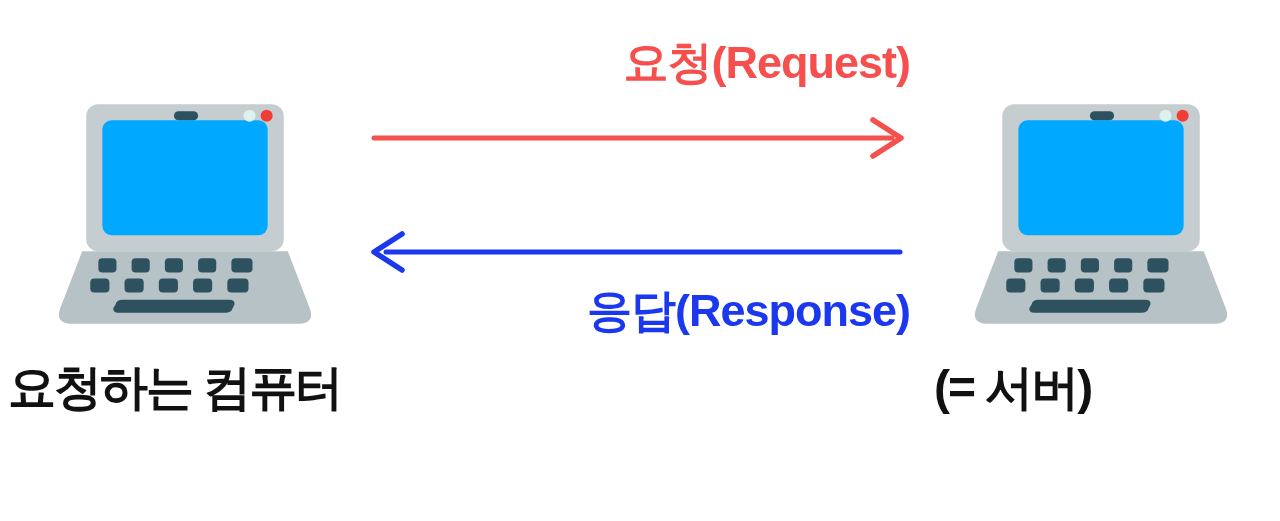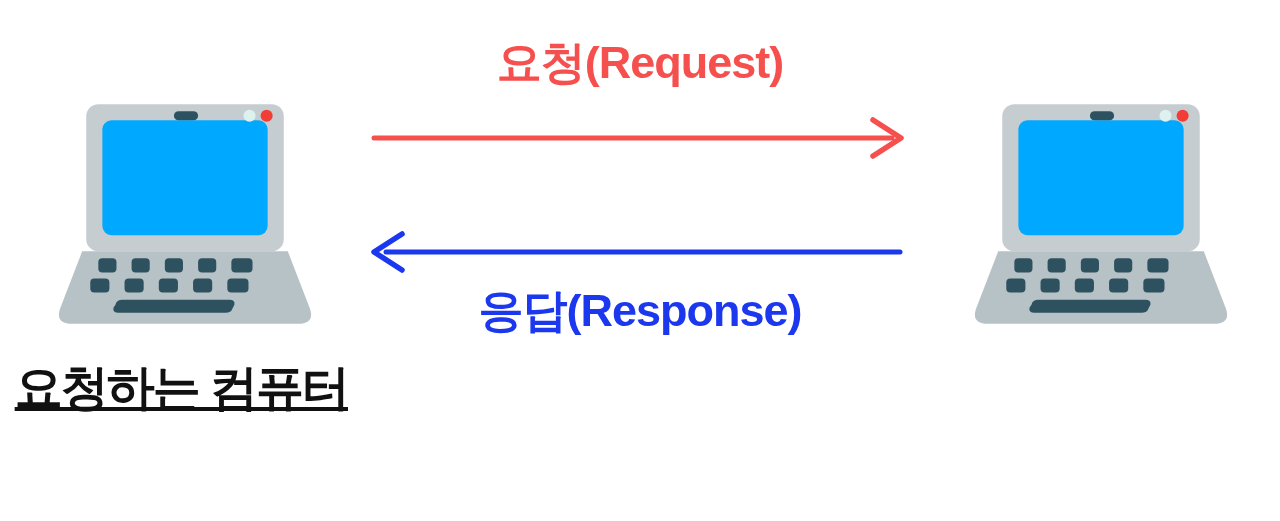--- a/index.html
+++ b/index.html
@@ -8,21 +8,21 @@
     position: relative;
     background: var(--bg, #ffffff);
     font-family: "Liberation Sans", "DejaVu Sans", sans-serif;
     overflow: hidden;
   }
 
   .arrow-label {
     position: absolute;
     left: 370px; width: 540px; height: 58px;
     line-height: 58px;
-    text-align: center;
+    text-align: right;
     font-size: 45px;
     font-weight: 800;
     letter-spacing: -1px;
     white-space: nowrap;
   }
   .arrow-label.request  { top: 34px;  color: var(--req-color, #f5504d); }
   .arrow-label.response { top: 282px; color: var(--res-color, #1b38ef); }
 
   svg.arrow { position: absolute; left: 368px; width: 544px; height: 44px; }
   svg.arrow.request-arrow  { top: 116px; }
@@ -41,28 +41,27 @@
   .lap-bezel    { fill: var(--lap-bezel, #c6cdd1); }
   .lap-screen   { fill: var(--lap-screen, #00a9ff); }
   .lap-dark     { fill: var(--lap-keys, #2e5160); }
   .lap-dot-light{ fill: var(--lap-dot-light, #ddf1ef); }
   .lap-dot-red  { fill: var(--lap-dot-red, #f23c36); }
   .lap-base     { fill: var(--lap-base, #b7c2c6); }
 
   .caption {
     position: absolute;
     top: 358px; width: 340px;
-    text-align: right;
+    text-align: left;
     font-size: 48px;
     font-weight: 800;
     letter-spacing: -2px;
     line-height: 60px;
     color: var(--caption-color, #111111);
     white-space: nowrap;
-    text-decoration: underline;
   }
   .caption.client { left: 8px; }
   .caption.server { left: 934px; }
 </style>
 </head>
 <body>
 
 <div>
 
   <div class="arrow-label request">요청(Request)</div>
@@ -125,15 +124,16 @@
         <path d="M66,194 L172,194 Q178,194 177,199 L175,203 Q174,207 168,207 L62,207 Q56,207 57,202 L59,199 Q60,194 66,194 Z"></path>
       </g>
     </svg>
   </div>
 
   <div class="caption client">
     <div>요청하는 컴퓨터</div>
   </div>
 
   <div class="caption server">
+    <div>(= 서버)</div>
   </div>
 
 </div>
 
 </body></html>

